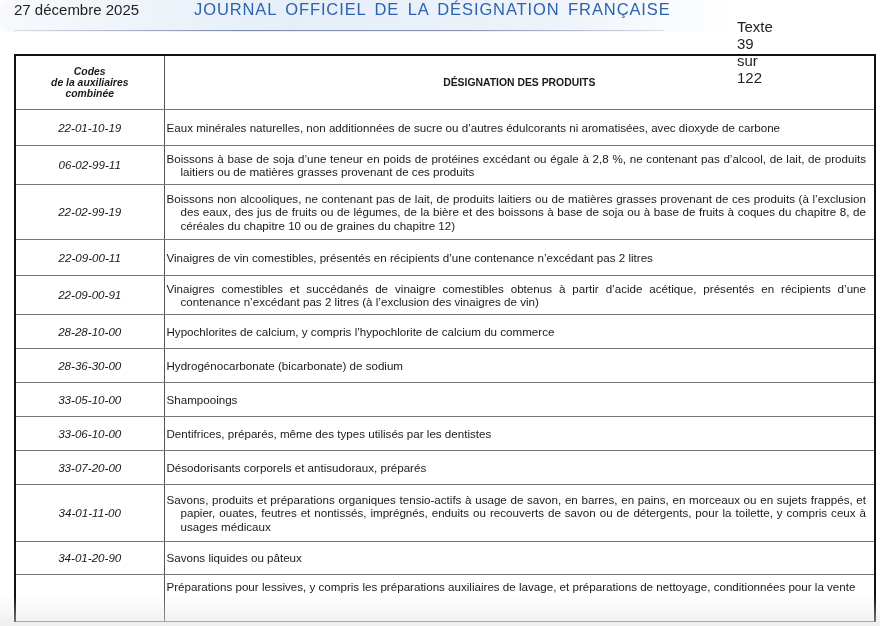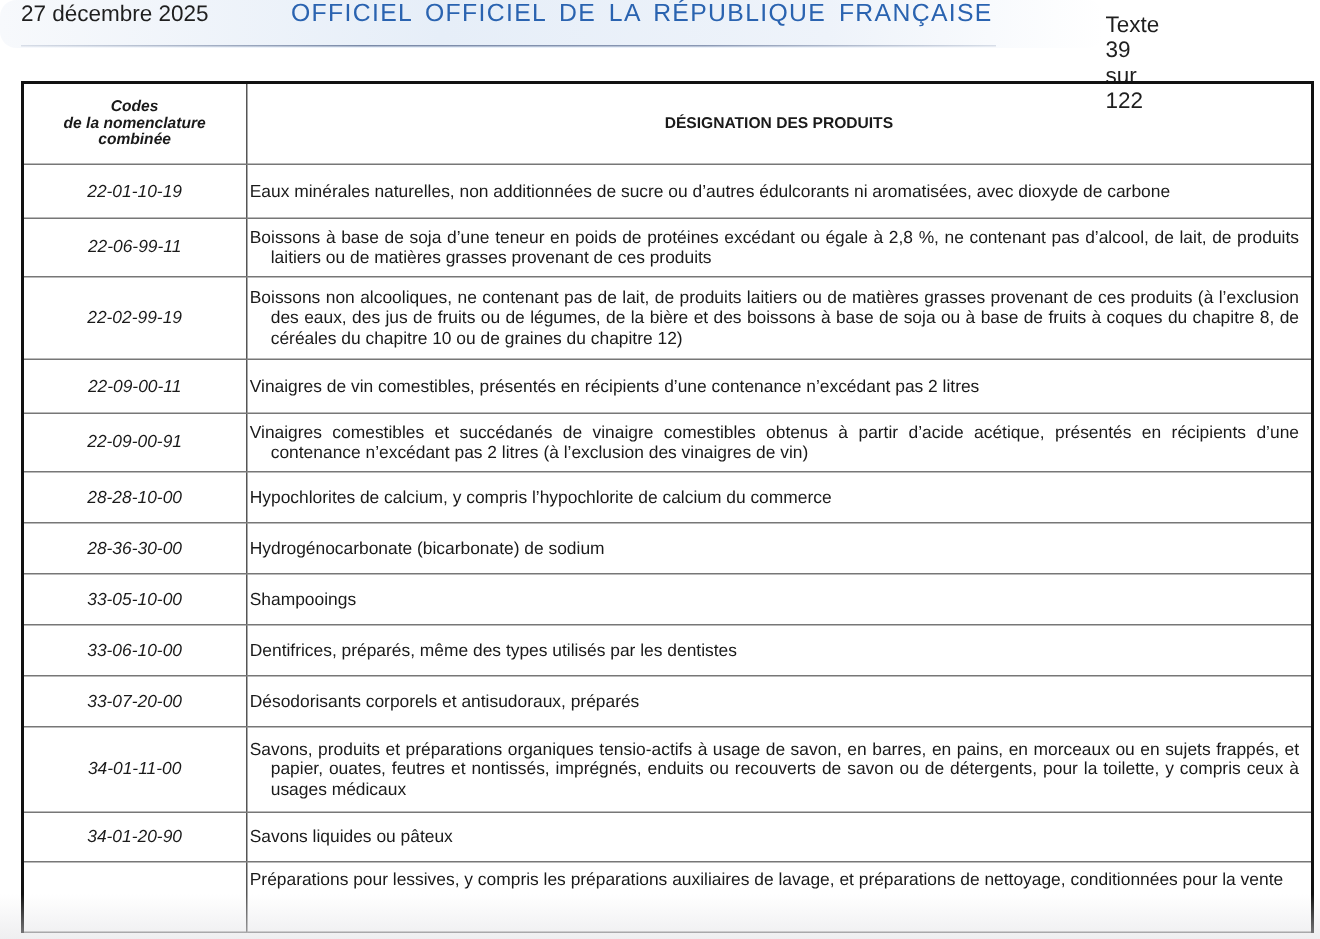--- a/index.html
+++ b/index.html
@@ -19,21 +19,21 @@
     background: linear-gradient(to right, #d8dee8 0%, #7a8aa8 35%, #8a98b4 70%, #d8dee8 100%);
   }
   .hdr-date {
     position: absolute; left: 14px; top: 1px; font-size: 15px; color: #1f1f1f;
   }
   .hdr-title {
     position: absolute; left: 194px; top: 0px; font-size: 16.5px; color: #2a63b0;
     letter-spacing: 0.9px; word-spacing: 3px;
   }
   .hdr-texte {
-    position: absolute; left: 737px; top: 8px; font-size: 15px; color: #1f1f1f;
+    position: absolute; left: 737px; top: 18px; font-size: 15px; color: #1f1f1f;
   }
   .tbl-wrap {
     position: absolute; left: 14px; top: 54px; width: 862px;
     border-left: 2px solid #111; border-top: 2px solid #111; border-right: 2px solid #111;
     box-sizing: border-box;
   }
   table { border-collapse: collapse; width: 100%; table-layout: fixed; }
   col.c1 { width: 148px; }
   td, th {
     font-family: "Liberation Sans", sans-serif;
@@ -68,50 +68,50 @@
     position: absolute; left: 0; right: 0; bottom: 0; height: 30px;
     background: linear-gradient(to bottom, rgba(255,255,255,0) 0%, rgba(225,225,228,0.55) 100%);
     pointer-events: none;
   }
 </style>
 </head>
 <body>
 
 <div class="page-header">
   <span class="hdr-date">27 décembre 2025</span>
-  <span class="hdr-title">OFFICIEL OFFICIEL DE LA RÉPUBLIQUE FRANÇAISE</span>
+  <span class="hdr-title">JOURNAL OFFICIEL DE LA DÉSIGNATION FRANÇAISE</span>
   <span class="hdr-texte">Texte 39 sur 122</span>
   <div class="rule"></div>
 </div>
 
 <div class="tbl-wrap">
   <table>
     <colgroup>
         <col class="c1">
         <col>
       </colgroup>
     <thead>
       <tr>
         <th class="code">
           <div>Codes</div>
-          <div>de la nomenclature</div>
+          <div>de la auxiliaires</div>
           <div>combinée</div>
         </th>
         <th class="desig">DÉSIGNATION DES PRODUITS</th>
       </tr>
     </thead>
     <tbody>
       <tr class="h1">
         <td class="code">22-01-10-19</td>
         <td class="desc">
             <div class="hang">Eaux minérales naturelles, non additionnées de sucre ou d’autres édulcorants ni aromatisées, avec dioxyde de carbone</div>
           </td>
       </tr>
       <tr class="h2">
-        <td class="code">22-06-99-11</td>
+        <td class="code">06-02-99-11</td>
         <td class="desc">
             <div class="hang">Boissons à base de soja d’une teneur en poids de protéines excédant ou égale à 2,8 %, ne contenant pas d’alcool, de lait, de produits laitiers ou de matières grasses provenant de ces produits</div>
           </td>
       </tr>
       <tr class="h3">
         <td class="code">22-02-99-19</td>
         <td class="desc">
             <div class="hang">Boissons non alcooliques, ne contenant pas de lait, de produits laitiers ou de matières grasses provenant de ces produits (à l’exclusion des eaux, des jus de fruits ou de légumes, de la bière et des boissons à base de soja ou à base de fruits à coques du chapitre 8, de céréales du chapitre 10 ou de graines du chapitre 12)</div>
           </td>
       </tr>

